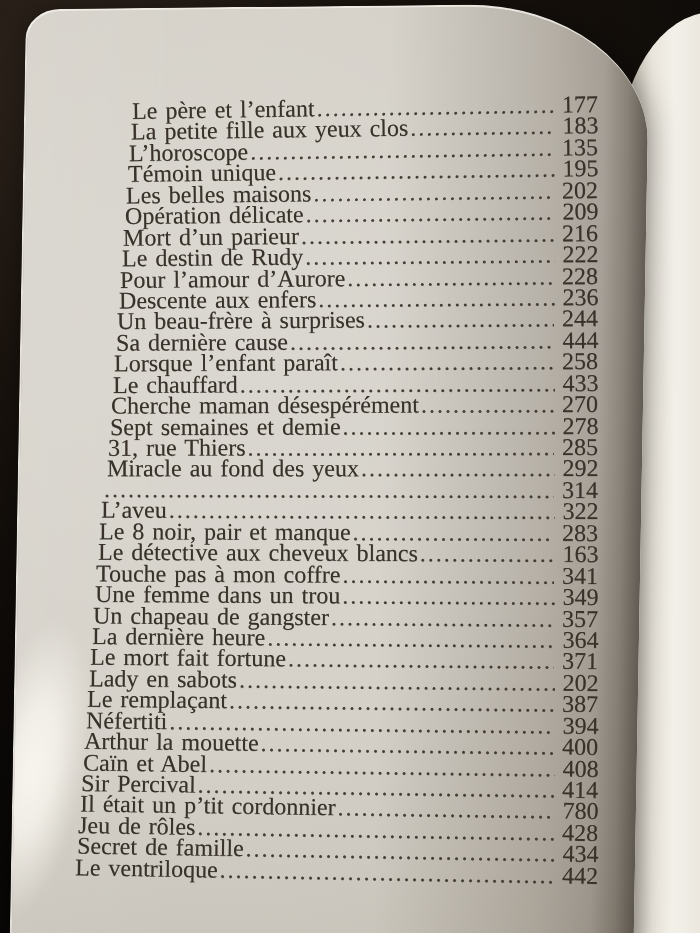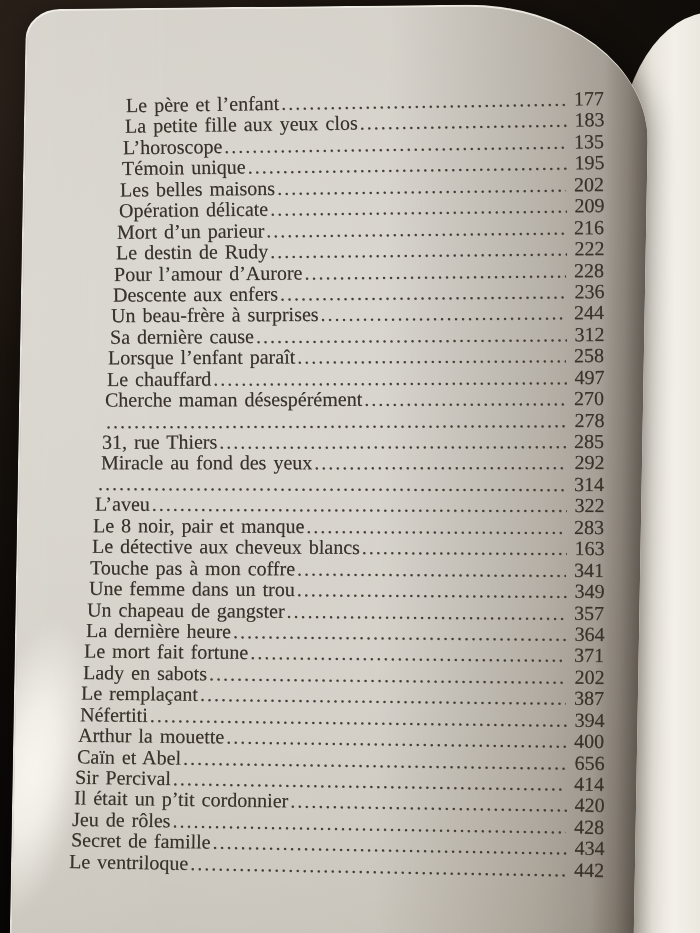--- a/index.html
+++ b/index.html
@@ -54,23 +54,23 @@
     position: absolute; left: -34px; top: 608px; width: 104px; height: 300px;
     background: radial-gradient(closest-side, #f8f5ee 0%,
       rgba(248,245,238,0.8) 42%, rgba(248,245,238,0) 100%);
     filter: blur(4px);
     transform: rotate(9deg);
   }
 
   
   .toc {
     position: absolute; left: 122px; top: 84px; right: 92px;
-    margin: 4px; padding: 0; list-style: none;
+    margin: 10px; padding: 0; list-style: none;
     z-index: 3;
-    font-size: 20px; line-height: 21.45px;
+    font-size: 24px; line-height: 21.45px;
     color: #38322a;
     word-spacing: 2px;
     text-shadow: 0.2px 0.3px 0.6px rgba(46,40,32,0.45);
   }
   .toc-row {
     display: flex; align-items: baseline;
     height: 21.45px; white-space: nowrap;
     transform-origin: 100% 60%;
   }
   .toc-title { flex: 0 0 auto; }
@@ -148,38 +148,39 @@
         <span class="toc-page">236</span>
       </li>
       <li class="toc-row" style="margin-left: -15px; transform: rotate(-0.37deg);">
         <span class="toc-title">Un beau-frère à surprises</span>
         <span class="toc-dots"></span>
         <span class="toc-page">244</span>
       </li>
       <li class="toc-row" style="margin-left: -16.5px; transform: rotate(-0.32deg);">
         <span class="toc-title">Sa dernière cause</span>
         <span class="toc-dots"></span>
-        <span class="toc-page">312</span>
+        <span class="toc-page">444</span>
       </li>
       <li class="toc-row" style="margin-left: -18px; transform: rotate(-0.27deg);">
         <span class="toc-title">Lorsque l’enfant paraît</span>
         <span class="toc-dots"></span>
         <span class="toc-page">258</span>
       </li>
       <li class="toc-row" style="margin-left: -19.5px; transform: rotate(-0.23deg);">
         <span class="toc-title">Le chauffard</span>
         <span class="toc-dots"></span>
-        <span class="toc-page">497</span>
+        <span class="toc-page">433</span>
       </li>
       <li class="toc-row" style="margin-left: -21px; transform: rotate(-0.18deg);">
         <span class="toc-title">Cherche maman désespérément</span>
         <span class="toc-dots"></span>
         <span class="toc-page">270</span>
       </li>
       <li class="toc-row" style="margin-left: -22.5px; transform: rotate(-0.13deg);">
+        <span class="toc-title">Sept semaines et demie</span>
         <span class="toc-dots"></span>
         <span class="toc-page">278</span>
       </li>
       <li class="toc-row" style="margin-left: -24px; transform: rotate(-0.08deg);">
         <span class="toc-title">31, rue Thiers</span>
         <span class="toc-dots"></span>
         <span class="toc-page">285</span>
       </li>
       <li class="toc-row" style="margin-left: -25.5px; transform: rotate(-0.03deg); text-align: right;">
         <span class="toc-title">Miracle au fond des yeux</span>
@@ -246,31 +247,31 @@
         <span class="toc-page">394</span>
       </li>
       <li class="toc-row" style="margin-left: -48px; transform: rotate(0.69deg);">
         <span class="toc-title">Arthur la mouette</span>
         <span class="toc-dots"></span>
         <span class="toc-page">400</span>
       </li>
       <li class="toc-row" style="margin-left: -49.5px; transform: rotate(0.73deg);">
         <span class="toc-title">Caïn et Abel</span>
         <span class="toc-dots"></span>
-        <span class="toc-page">656</span>
+        <span class="toc-page">408</span>
       </li>
       <li class="toc-row" style="margin-left: -51px; transform: rotate(0.78deg);">
         <span class="toc-title">Sir Percival</span>
         <span class="toc-dots"></span>
         <span class="toc-page">414</span>
       </li>
       <li class="toc-row" style="margin-left: -52.5px; transform: rotate(0.83deg);">
         <span class="toc-title">Il était un p’tit cordonnier</span>
         <span class="toc-dots"></span>
-        <span class="toc-page">420</span>
+        <span class="toc-page">780</span>
       </li>
       <li class="toc-row" style="margin-left: -54px; transform: rotate(0.88deg);">
         <span class="toc-title">Jeu de rôles</span>
         <span class="toc-dots"></span>
         <span class="toc-page">428</span>
       </li>
       <li class="toc-row" style="margin-left: -55.5px; transform: rotate(0.93deg);">
         <span class="toc-title">Secret de famille</span>
         <span class="toc-dots"></span>
         <span class="toc-page">434</span>

